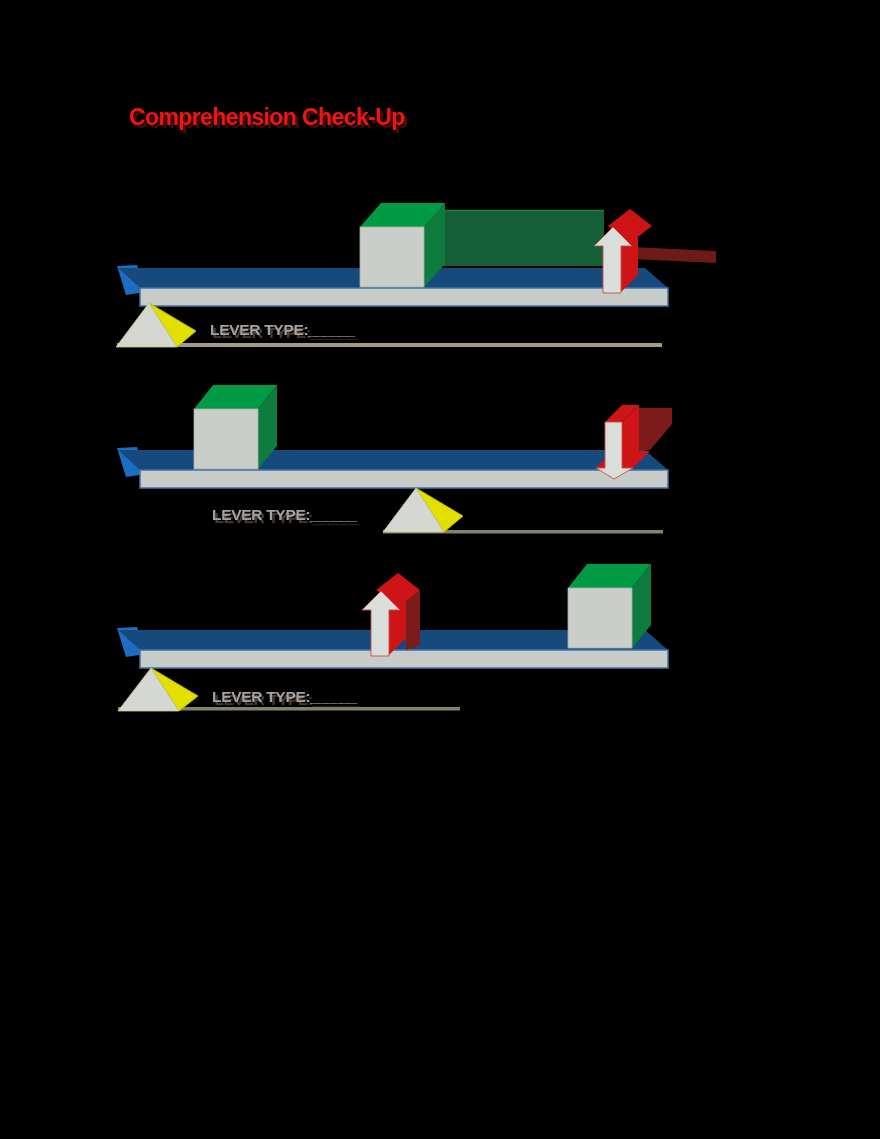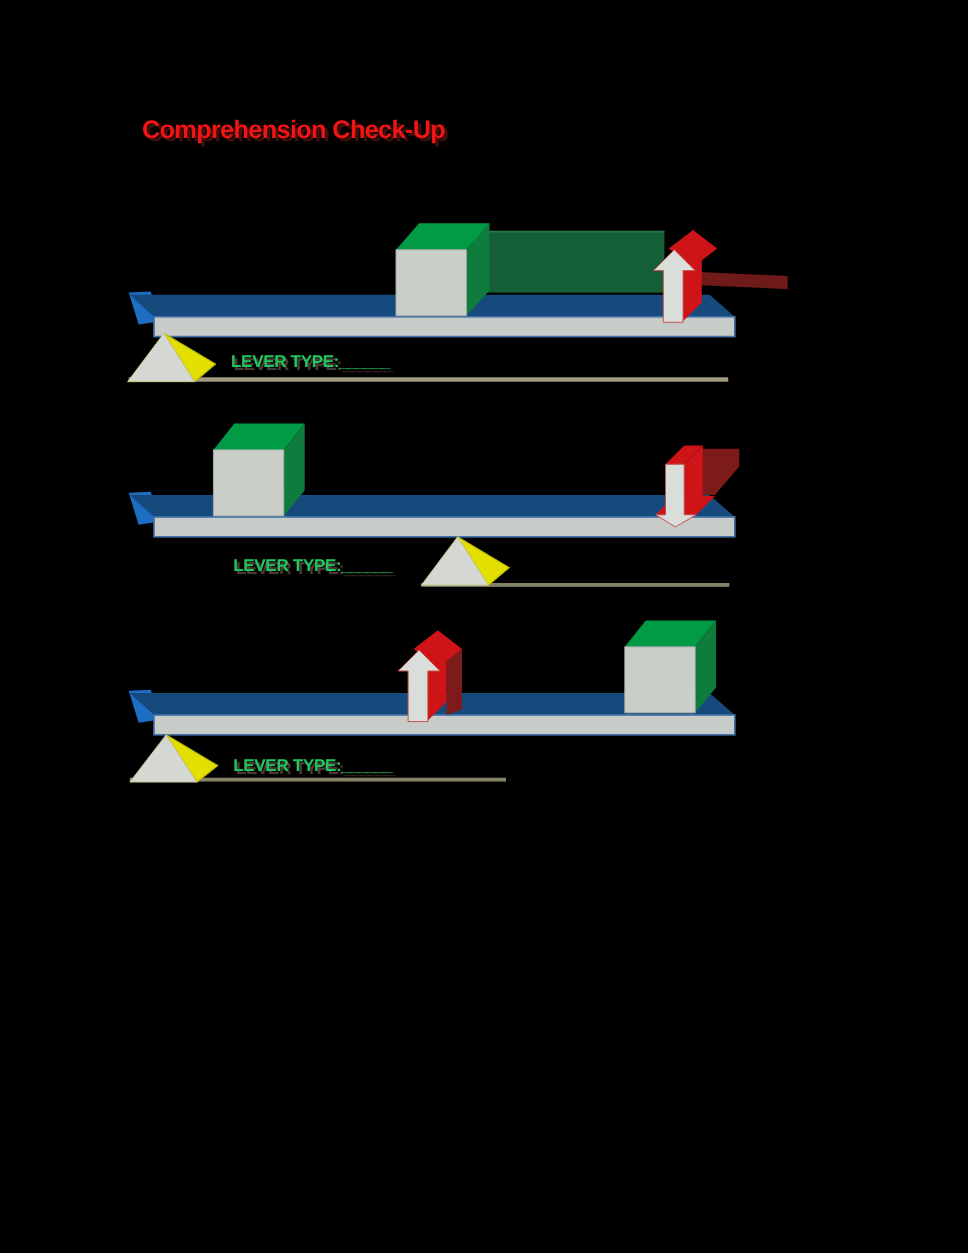--- a/index.html
+++ b/index.html
@@ -8,21 +8,21 @@
     font-family:"Liberation Sans", sans-serif;
   }
   .page-title{
     position:absolute;left:129px;top:104px;
     font-size:23px;font-weight:700;letter-spacing:-0.6px;color:#f21414;
     text-shadow:3px 3px 1px rgba(70,18,12,0.95);
     white-space:nowrap;
   }
   .lever-label{
     position:absolute;
-    font-size:15.5px;font-weight:700;letter-spacing:-0.3px;color:#22c55e;
+    font-size:15.5px;font-weight:700;letter-spacing:-0.3px;color:#a3a3a3;
     text-shadow:2.5px 2.5px 1px rgba(82,70,60,0.95);
     white-space:nowrap;
   }
   .lever-label .blank{letter-spacing:-1px;}
   svg{position:absolute;left:0;top:0;}
 </style>
 </head>
 <body>
 
 <div id="canvas">

